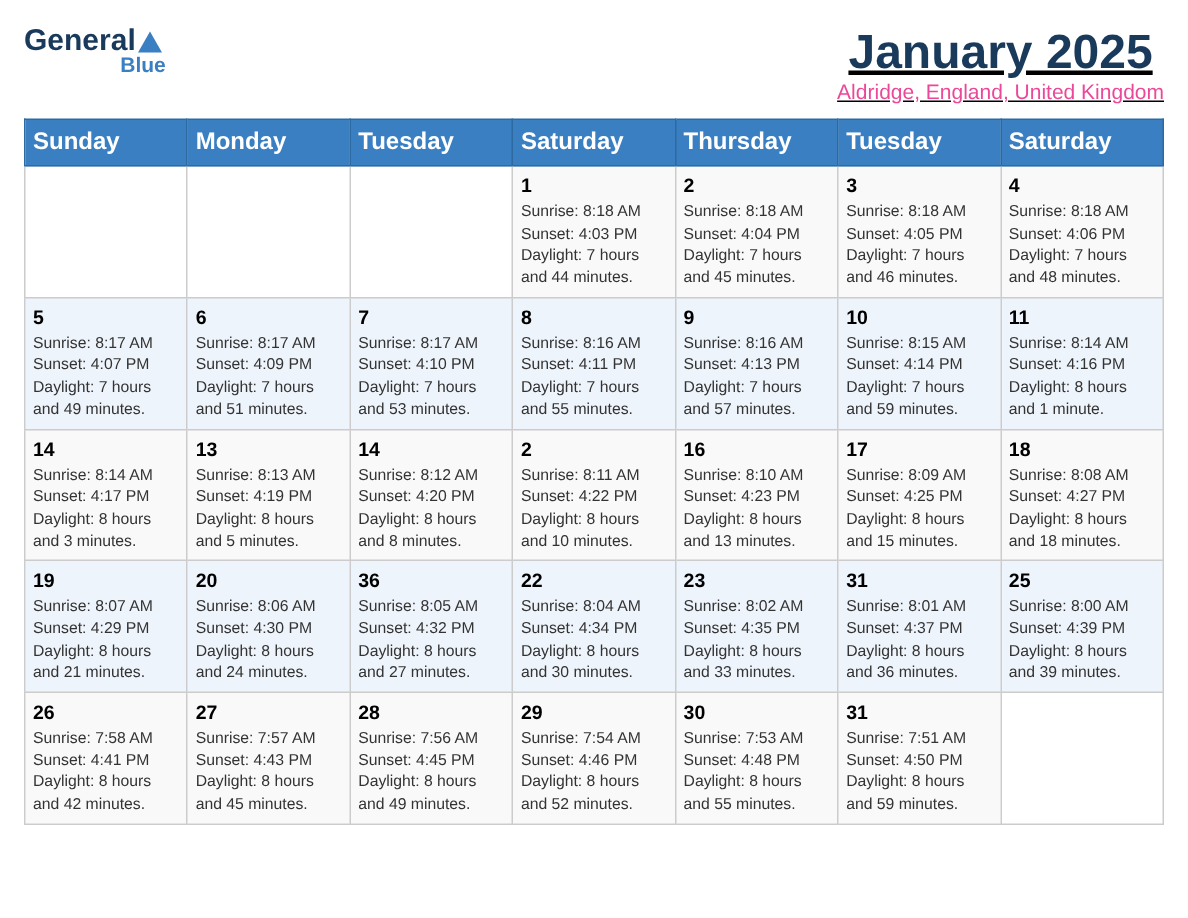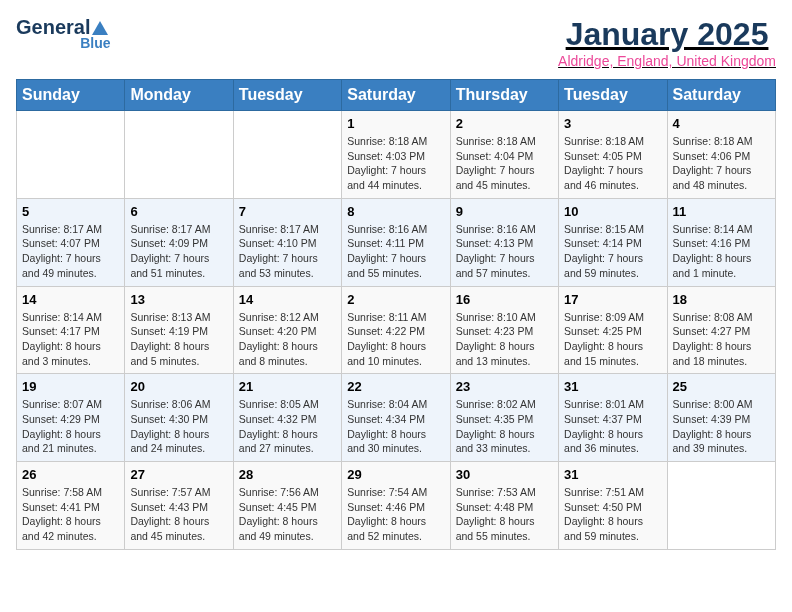--- a/index.html
+++ b/index.html
@@ -192,21 +192,21 @@
       <tr>
         <td>
           <div class="day-num">19</div>
           <div class="day-info">Sunrise: 8:07 AM<br>Sunset: 4:29 PM<br>Daylight: 8 hours and 21 minutes.</div>
         </td>
         <td>
           <div class="day-num">20</div>
           <div class="day-info">Sunrise: 8:06 AM<br>Sunset: 4:30 PM<br>Daylight: 8 hours and 24 minutes.</div>
         </td>
         <td>
-          <div class="day-num">21</div>
+          <div class="day-num">36</div>
           <div class="day-info">Sunrise: 8:05 AM<br>Sunset: 4:32 PM<br>Daylight: 8 hours and 27 minutes.</div>
         </td>
         <td>
           <div class="day-num">22</div>
           <div class="day-info">Sunrise: 8:04 AM<br>Sunset: 4:34 PM<br>Daylight: 8 hours and 30 minutes.</div>
         </td>
         <td>
           <div class="day-num">23</div>
           <div class="day-info">Sunrise: 8:02 AM<br>Sunset: 4:35 PM<br>Daylight: 8 hours and 33 minutes.</div>
         </td>

